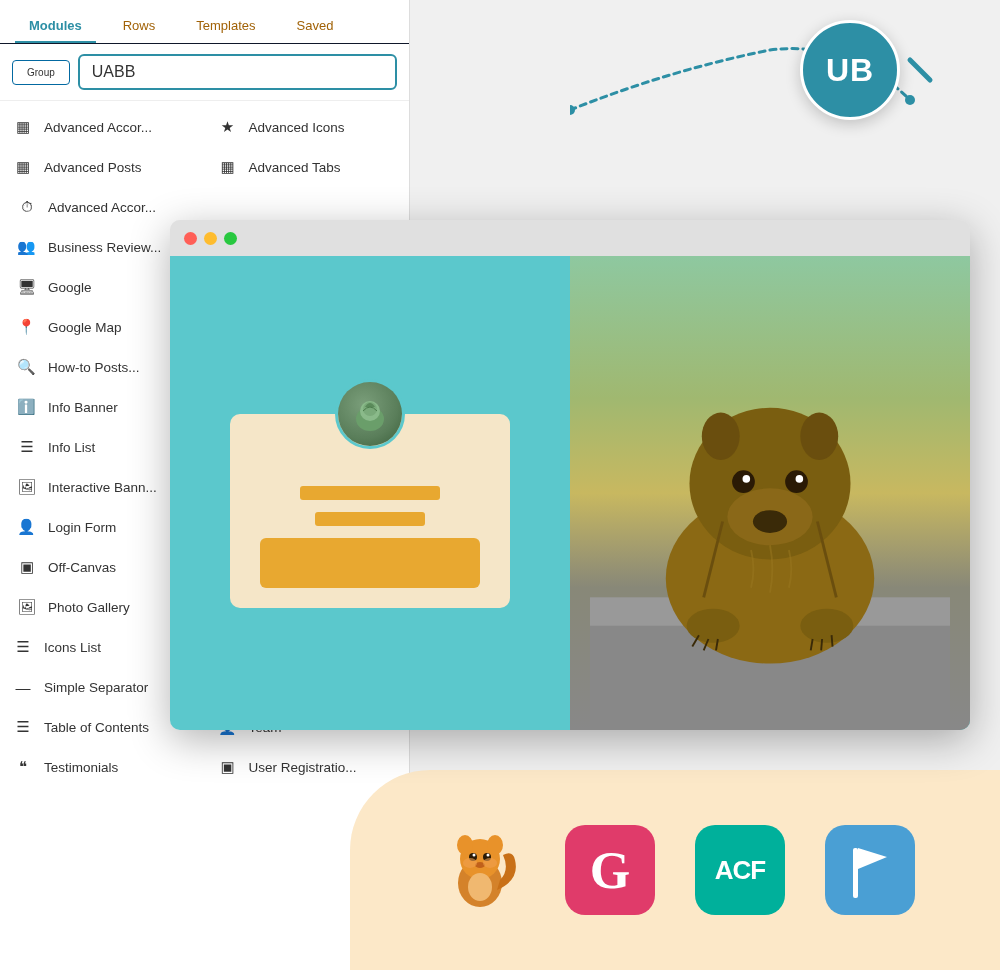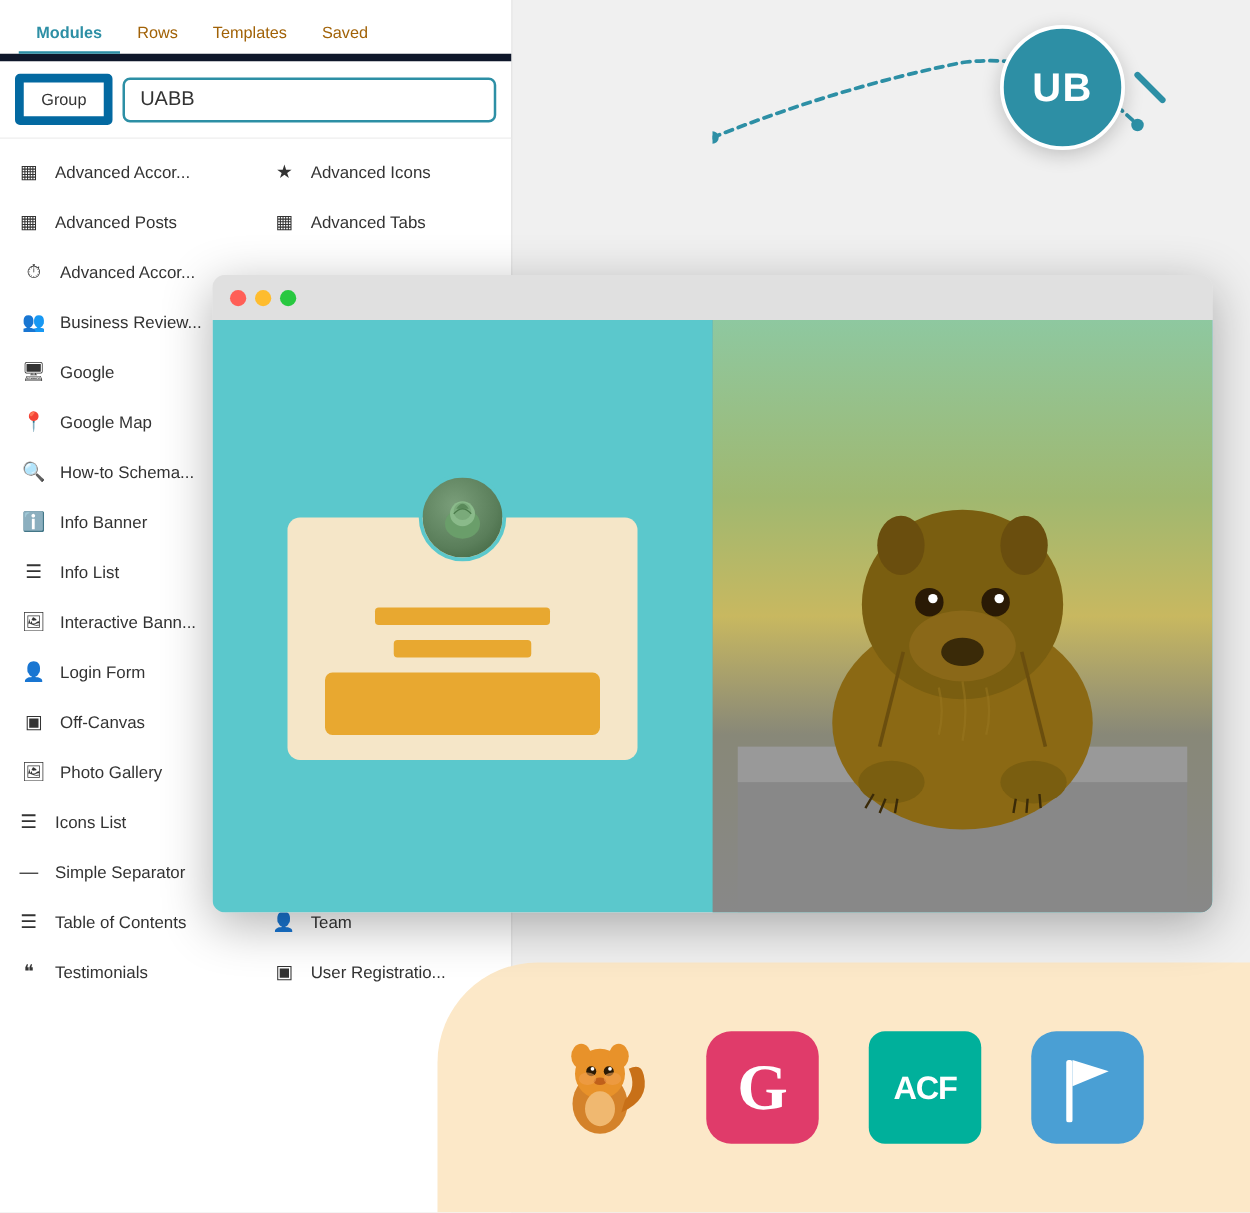--- a/index.html
+++ b/index.html
@@ -18,22 +18,22 @@
       left: 0; top: 0;
       width: 410px;
       height: 970px;
       background: #fff;
       border-right: 1px solid #ddd;
       z-index: 10;
     }
 
     .tabs-bar {
       display: flex;
-      gap: 0;
-      border-bottom: 6px solid #0f172a;
+      gap: 13px;
+      border-bottom: 1px solid #0f172a;
       padding: 10px 15px 0 15px;
       background: #fff;
     }
     .tab-item {
       padding: 8px 14px;
       font-size: 13px;
       cursor: pointer;
       color: #a16207;
       border-bottom: 2px solid transparent;
     }
@@ -45,22 +45,22 @@
 
     .search-row {
       display: flex;
       align-items: center;
       padding: 10px 12px;
       gap: 8px;
       border-bottom: 1px solid #eee;
     }
     .group-btn {
       padding: 6px 14px;
-      font-size: 13px;
-      border: 7px solid #0369a1;
+      font-size: 10px;
+      border: 1px solid #0369a1;
       border-radius: 4px;
       background: #fff;
       cursor: pointer;
       color: #333;
       white-space: nowrap;
       text-align: center;
     }
     .search-input {
       flex: 1;
       padding: 7px 12px;
@@ -281,21 +281,20 @@
       flex-shrink: 0;
     }
     .app-icon.squirrel {
       background: transparent;
     }
     .app-icon.grammarly {
       background: #e03b6a;
     }
     .app-icon.acf {
       background: #00b09b;
-      border-radius: 13px;
     }
     .app-icon.flag {
       background: #4a9fd4;
     }
 
     
     .connector-svg {
       position: absolute;
       right: 30px;
       top: 20px;
@@ -352,21 +351,21 @@
     <div class="module-row">
       <span class="icon">🖥</span>
       <span>Google</span>
     </div>
     <div class="module-row">
       <span class="icon">📍</span>
       <span>Google Map</span>
     </div>
     <div class="module-row">
       <span class="icon">🔍</span>
-      <span>How-to Schema...</span>
+      <span>How-to Posts...</span>
     </div>
     <div class="module-row">
       <span class="icon">ℹ️</span>
       <span>Info Banner</span>
     </div>
     <div class="module-row">
       <span class="icon">☰</span>
       <span>Info List</span>
     </div>
     <div class="module-row">

